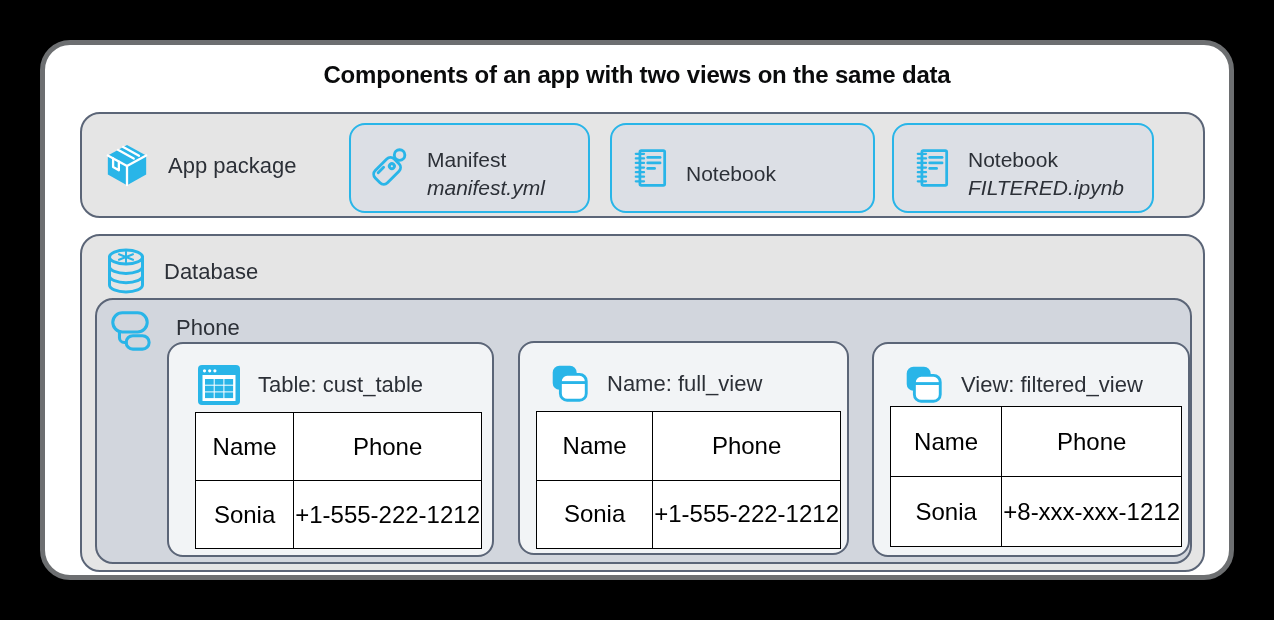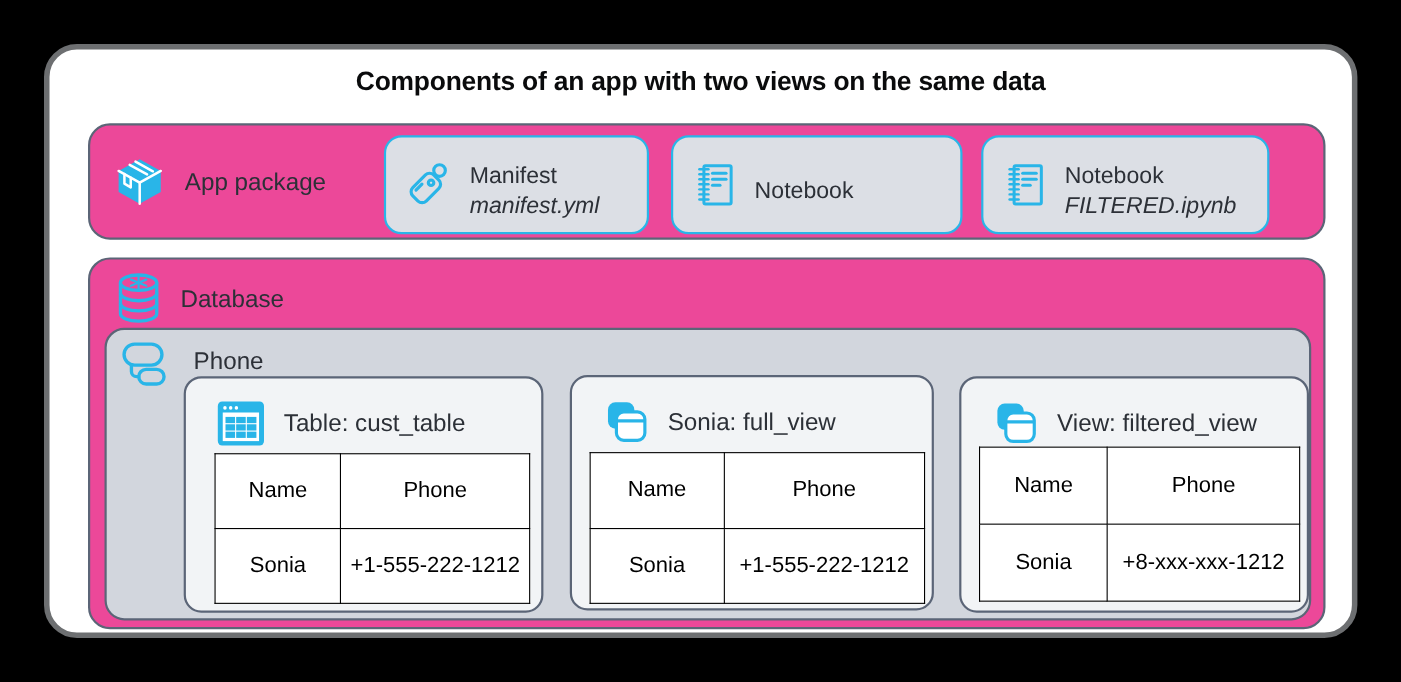--- a/index.html
+++ b/index.html
@@ -11,21 +11,21 @@
     position:absolute;left:40px;top:40px;width:1194px;height:540px;box-sizing:border-box;
     background:#fff;border:5px solid #6d6f71;border-radius:30px;
     box-shadow:0 3px 1px rgba(0,0,0,.45);
   }
   .diagram-title{
     position:absolute;top:16px;left:0;right:0;text-align:center;
     box-sizing:border-box;
     font-size:24px;font-weight:bold;color:#0a0b0c;letter-spacing:-.2px;white-space:nowrap;
   }
   .panel{
-    position:absolute;background:#ec4899;border:2.5px solid #5b6577;border-radius:20px;
+    position:absolute;background:#e5e5e5;border:2.5px solid #5b6577;border-radius:20px;
     box-sizing:border-box;
   }
   .app-row{left:35px;top:67px;width:1125px;height:106px;}
   .db{left:35px;top:189px;width:1125px;height:338px;}
   .panel-icon{position:absolute;}
   .app-row .panel-icon{left:22px;top:28px;}
   .db .panel-icon{left:20px;top:10px;}
   .panel-label{position:absolute;font-size:22px;color:#2c3037;white-space:nowrap;}
   .app-row .panel-label{left:86px;top:39px;}
   .db .panel-label{left:82px;top:23px;}
@@ -53,21 +53,21 @@
   .obj-1{left:421px;top:41px;width:331px;height:214px;}
   .obj-2{left:775px;top:42px;width:318px;height:215px;}
   .obj-head{position:absolute;left:26px;top:17px;height:48px;display:flex;align-items:center;gap:15px;}
   .obj-title{font-size:22px;color:#2c3037;white-space:nowrap;}
   .tbl-wrap{position:absolute;left:26px;right:10px;top:68px;bottom:6px;}
   .obj-1 .tbl-wrap{left:16px;right:6px;bottom:4px;}
   .obj-2 .tbl-wrap{left:16px;right:6px;top:62px;bottom:8px;}
   table.data-table{width:100%;height:100%;border-collapse:collapse;background:#fff;}
   table.data-table td{
     border:1.6px solid #000;text-align:center;vertical-align:middle;
-    font-size:20px;color:#000;white-space:nowrap;
+    font-size:24px;color:#000;white-space:nowrap;
   }
   table.data-table td:first-child{width:40%;}
 </style>
 </head>
 <body>
 
 <div class="card">
 
   <div class="diagram-title">Components of an app with two views on the same data</div>
 
@@ -217,21 +217,21 @@
         </div>
       </div>
 
       <div class="obj obj-1">
         <div class="obj-head">
           <svg width="46" height="46" viewBox="0 0 48 48">
             <rect x="7" y="5" width="25" height="25" rx="7" fill="#29B5E8"></rect>
             <rect x="15" y="14" width="27" height="27" rx="7" fill="#fff" stroke="#29B5E8" stroke-width="3"></rect>
             <line x1="15.5" y1="22.5" x2="41.5" y2="22.5" stroke="#29B5E8" stroke-width="3"></line>
           </svg>
-          <span class="obj-title">Sonia: full_view</span>
+          <span class="obj-title">Name: full_view</span>
         </div>
         <div class="tbl-wrap">
           <table class="data-table">
             <tbody>
                 <tr>
               <td>Name</td>
               <td>Phone</td>
             </tr>
             <tr>
               <td>Sonia</td>

